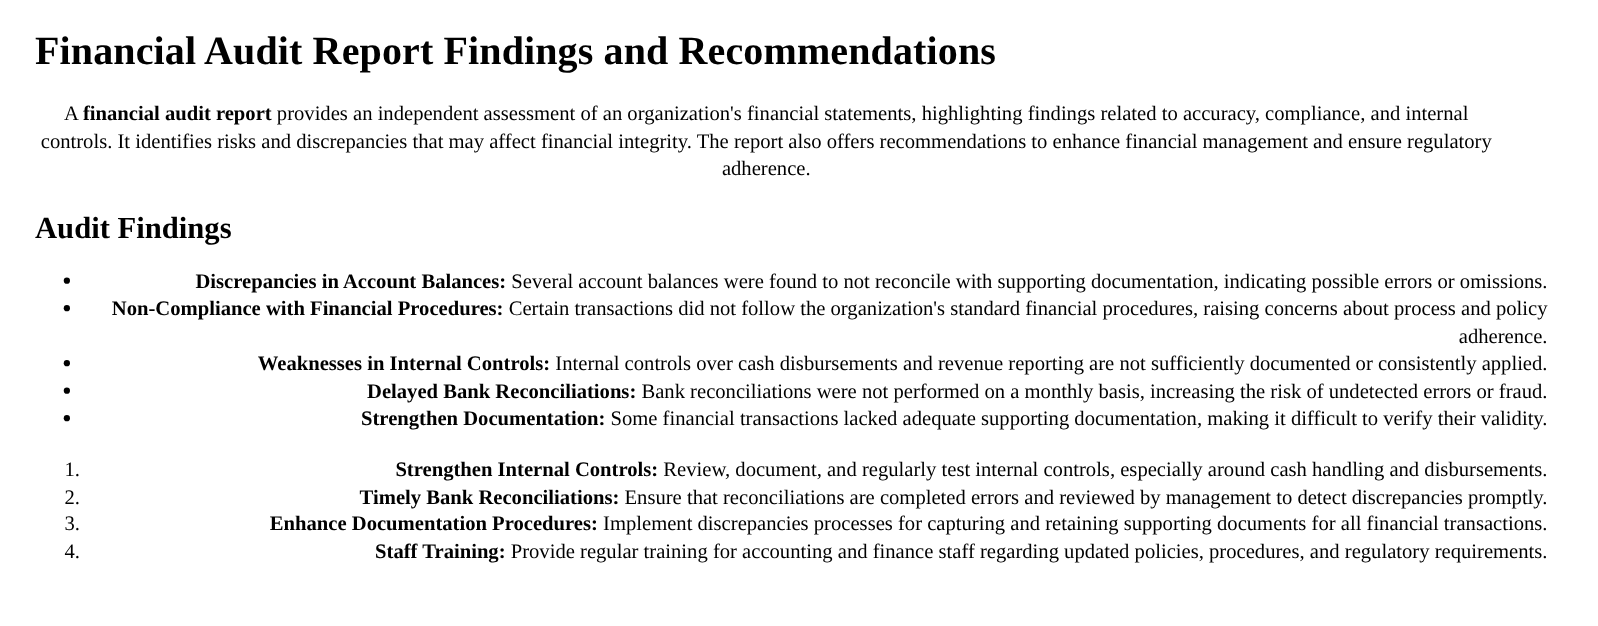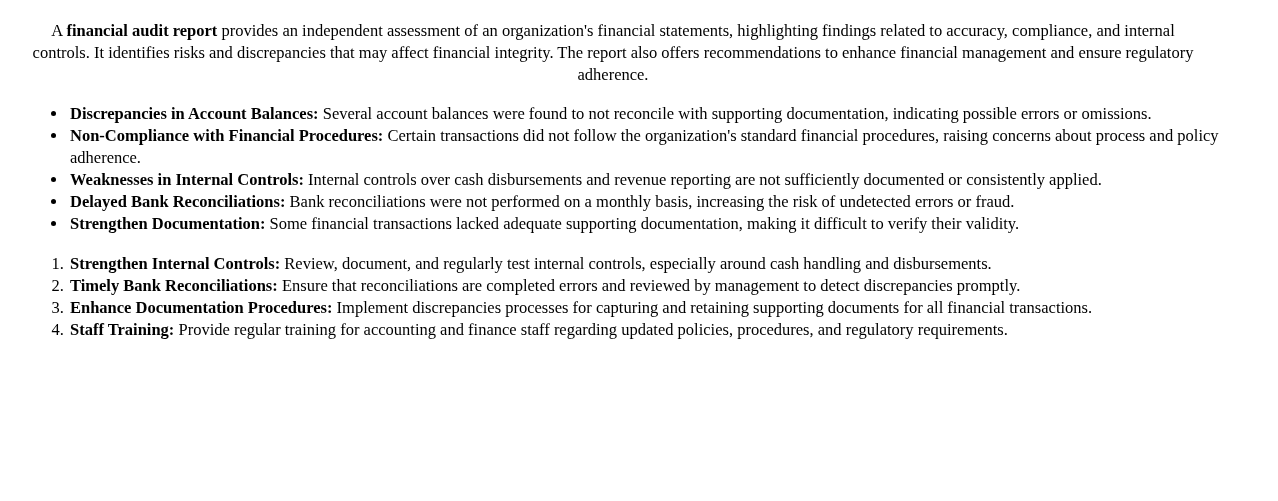--- a/index.html
+++ b/index.html
@@ -51,35 +51,38 @@
     font-size: 16.5px;
     line-height: 1.33;
     margin: 19px 0 0 0;
     padding-left: 40px;
     list-style-type: decimal;
     max-width: 1170px;
   }
   ul.findings-list > li,
   ol.recommendations-list > li {
     padding-left: 2px;
+    text-align: right;
   }
   .lead {
     font-weight: bold;
   }
 </style>
 </head>
 <body>
 
 <div class="page">
 
+  <h1 class="doc-title">Financial Audit Report Findings and Recommendations</h1>
 
   <p class="intro">
     <span>A </span><span class="lead">financial audit report</span><span> provides an independent assessment of an organization's financial statements, highlighting findings related to accuracy, compliance, and internal controls. It identifies risks and discrepancies that may affect financial integrity. The report also offers recommendations to enhance financial management and ensure regulatory adherence.</span>
   </p>
 
+  <h2 class="section-title">Audit Findings</h2>
 
   <ul class="findings-list">
     <li><span class="lead">Discrepancies in Account Balances:</span><span> Several account balances were found to not reconcile with supporting documentation, indicating possible errors or omissions.</span></li>
     <li><span class="lead">Non-Compliance with Financial Procedures:</span><span> Certain transactions did not follow the organization's standard financial procedures, raising concerns about process and policy adherence.</span></li>
     <li><span class="lead">Weaknesses in Internal Controls:</span><span> Internal controls over cash disbursements and revenue reporting are not sufficiently documented or consistently applied.</span></li>
     <li><span class="lead">Delayed Bank Reconciliations:</span><span> Bank reconciliations were not performed on a monthly basis, increasing the risk of undetected errors or fraud.</span></li>
     <li><span class="lead">Strengthen Documentation:</span><span> Some financial transactions lacked adequate supporting documentation, making it difficult to verify their validity.</span></li>
   </ul>
 
 

